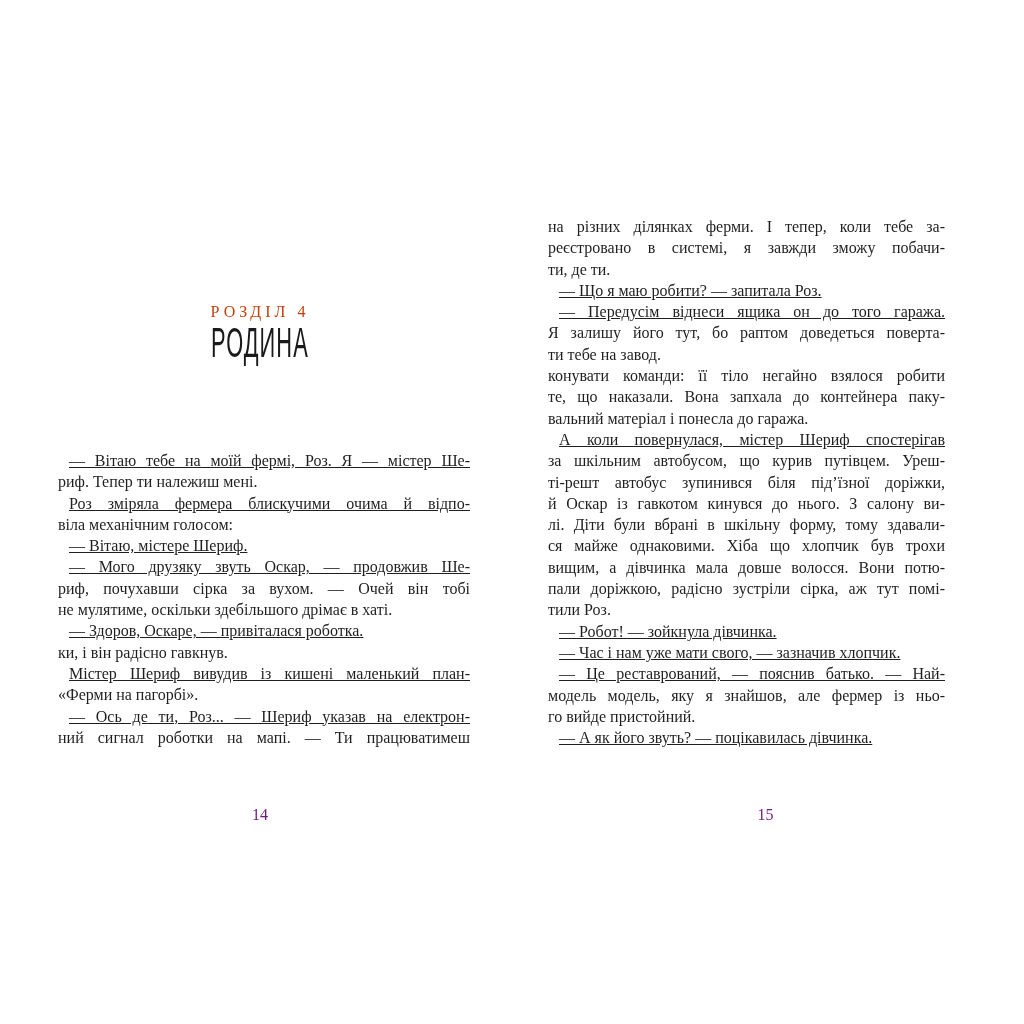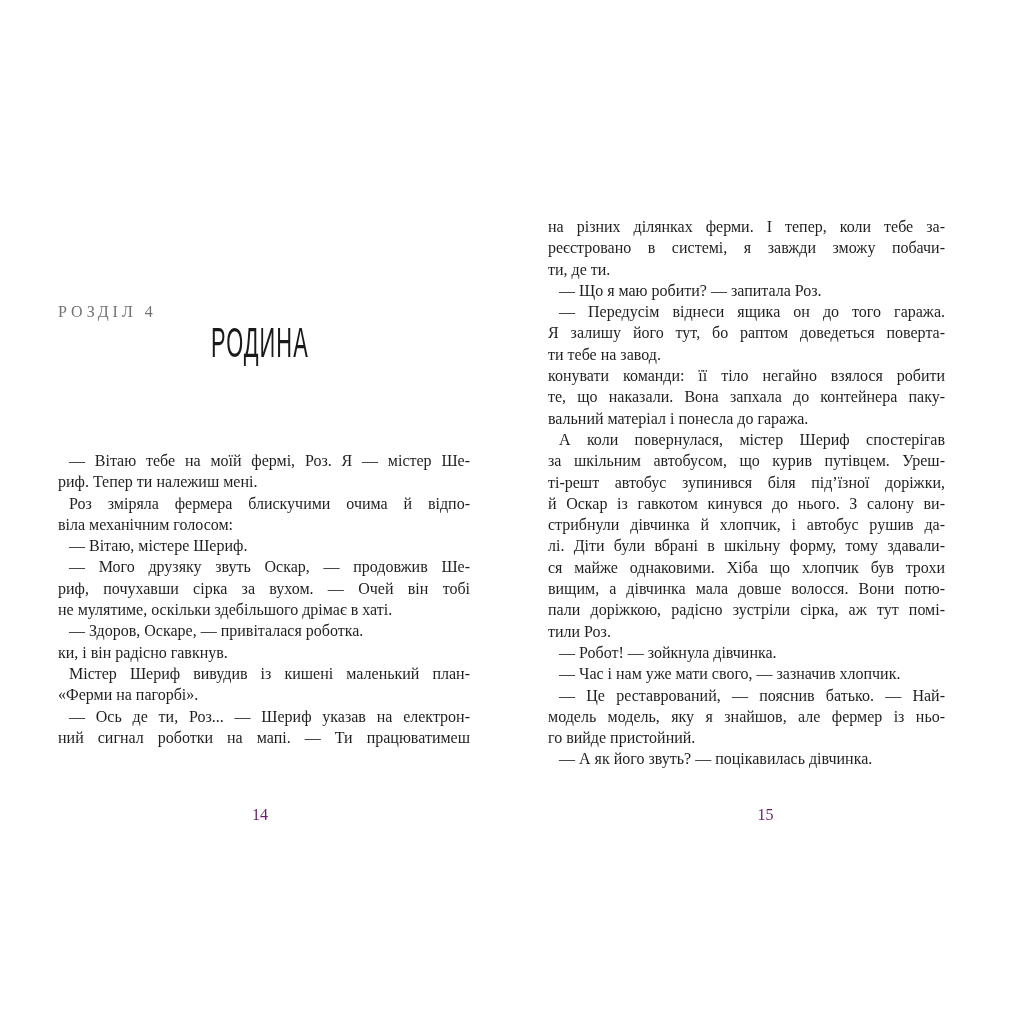--- a/index.html
+++ b/index.html
@@ -14,23 +14,24 @@
     background: #ffffff;
     overflow: hidden;
     font-family: "Liberation Serif", "DejaVu Serif", serif;
     color: #1f1f1f;
   }
   .chapter-label {
     position: absolute;
     left: 58px;
     top: 303px;
     width: 404px;
+    text-align: center;
     font-size: 16px;
     letter-spacing: 4px;
-    color: #737373;
+    color: #c2410c;
   }
   .chapter-title {
     position: absolute;
     left: 58px;
     top: 322px;
     width: 404px;
     margin: 0;
     text-align: center;
     font-weight: normal;
   }
@@ -64,20 +65,21 @@
     text-align: left;
     white-space: nowrap;
   }
   .line.j {
     text-align: justify;
     text-align-last: justify;
     white-space: normal;
   }
   .line.ind {
     text-indent: 11px;
+    text-decoration: underline;
   }
   .page-number {
     position: absolute;
     top: 806px;
     font-size: 16px;
     text-align: center;
     color: #701a75;
   }
   .page-number.pn-left {
     left: 58px;
@@ -126,21 +128,20 @@
         <div class="line j ind">— Передусім віднеси ящика он до того гаража.</div>
         <div class="line j">Я залишу його тут, бо раптом доведеться поверта-</div>
         <div class="line">ти тебе на завод.</div>
         <div class="line j">конувати команди: її тіло негайно взялося робити</div>
         <div class="line j">те, що наказали. Вона запхала до контейнера паку-</div>
         <div class="line">вальний матеріал і понесла до гаража.</div>
         <div class="line j ind">А коли повернулася, містер Шериф спостерігав</div>
         <div class="line j">за шкільним автобусом, що курив путівцем. Уреш-</div>
         <div class="line j">ті-решт автобус зупинився біля під’їзної доріжки,</div>
         <div class="line j">й Оскар із гавкотом кинувся до нього. З салону ви-</div>
-        <div class="line j">стрибнули дівчинка й хлопчик, і автобус рушив да-</div>
         <div class="line j">лі. Діти були вбрані в шкільну форму, тому здавали-</div>
         <div class="line j">ся майже однаковими. Хіба що хлопчик був трохи</div>
         <div class="line j">вищим, а дівчинка мала довше волосся. Вони потю-</div>
         <div class="line j">пали доріжкою, радісно зустріли сірка, аж тут помі-</div>
         <div class="line">тили Роз.</div>
         <div class="line ind">— Робот! — зойкнула дівчинка.</div>
         <div class="line ind">— Час і нам уже мати свого, — зазначив хлопчик.</div>
         <div class="line j ind">— Це реставрований, — пояснив батько. — Най-</div>
         <div class="line j">модель модель, яку я знайшов, але фермер із ньо-</div>
         <div class="line">го вийде пристойний.</div>

